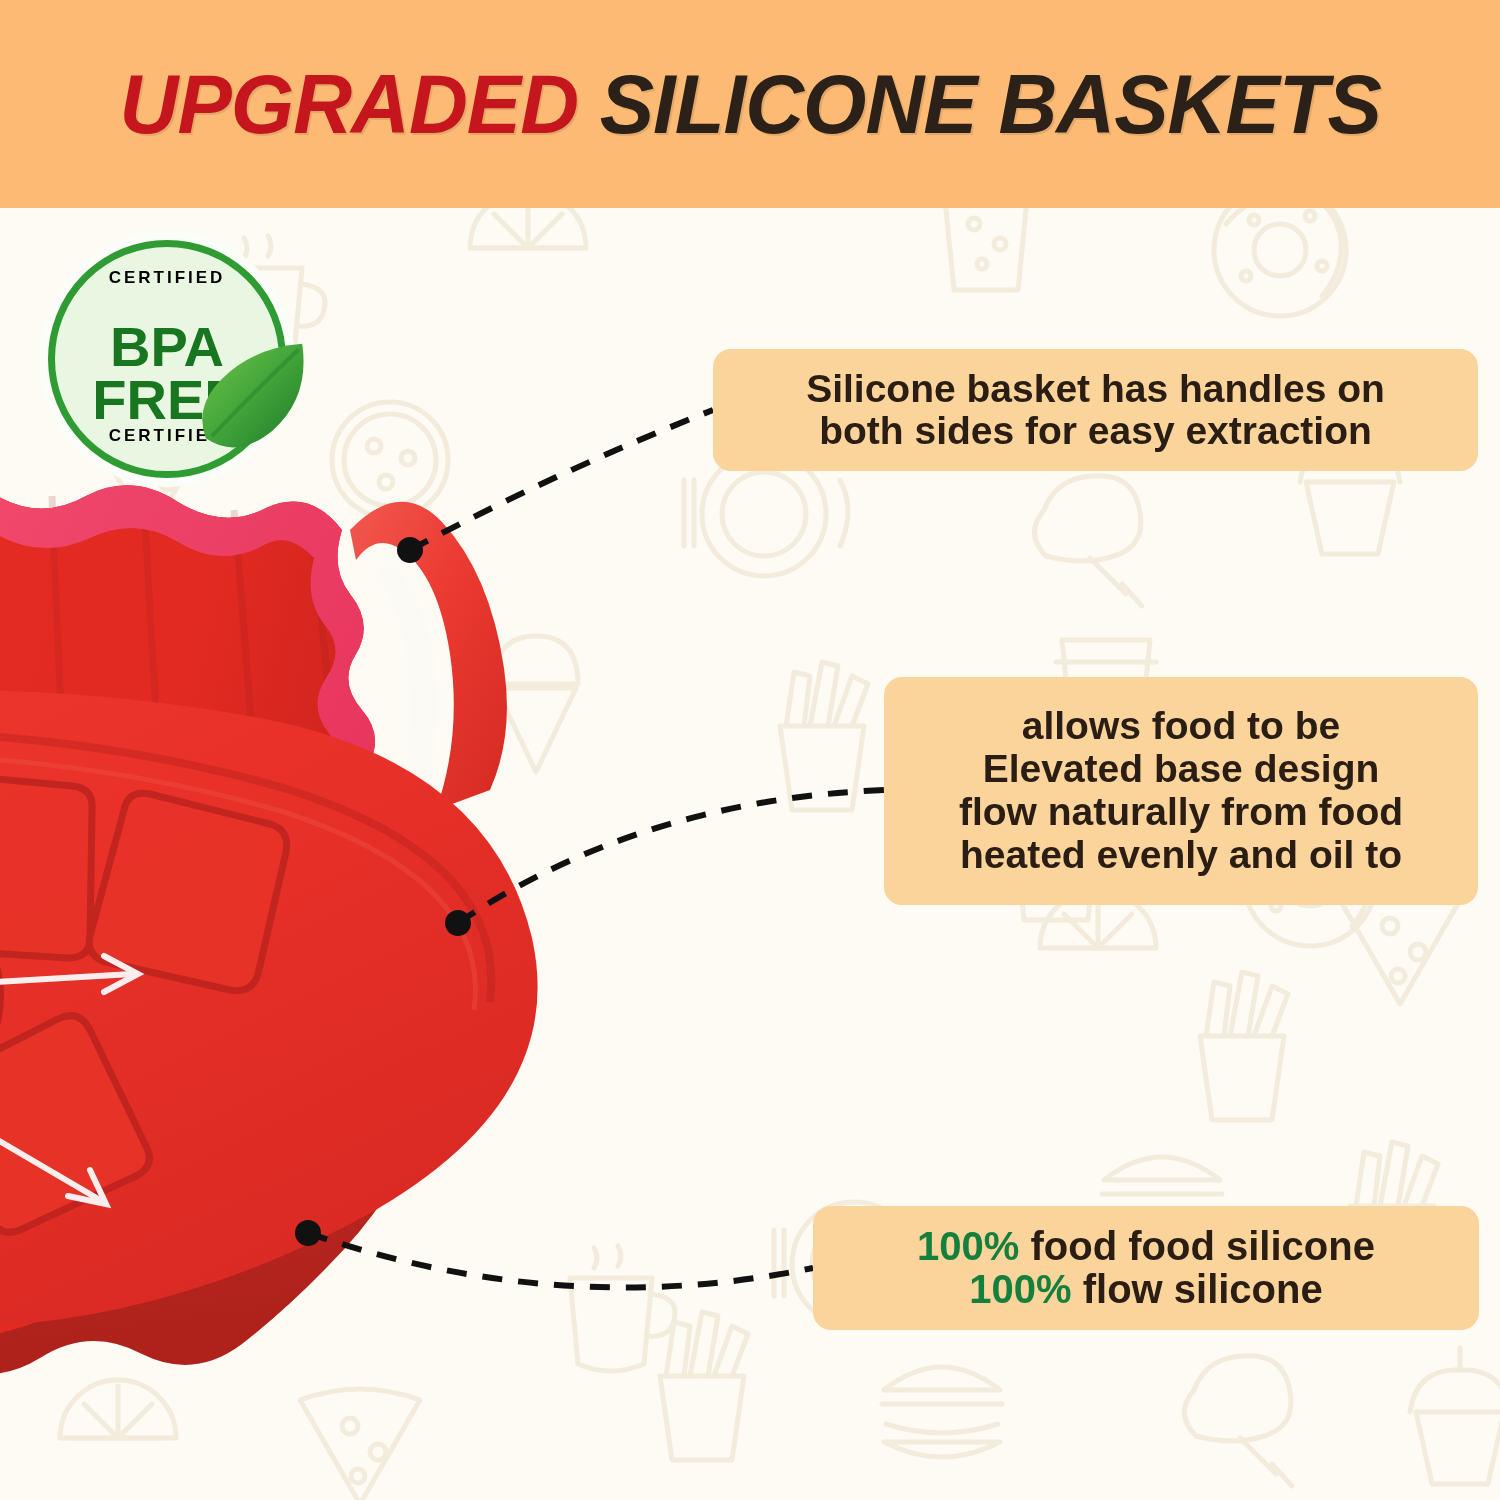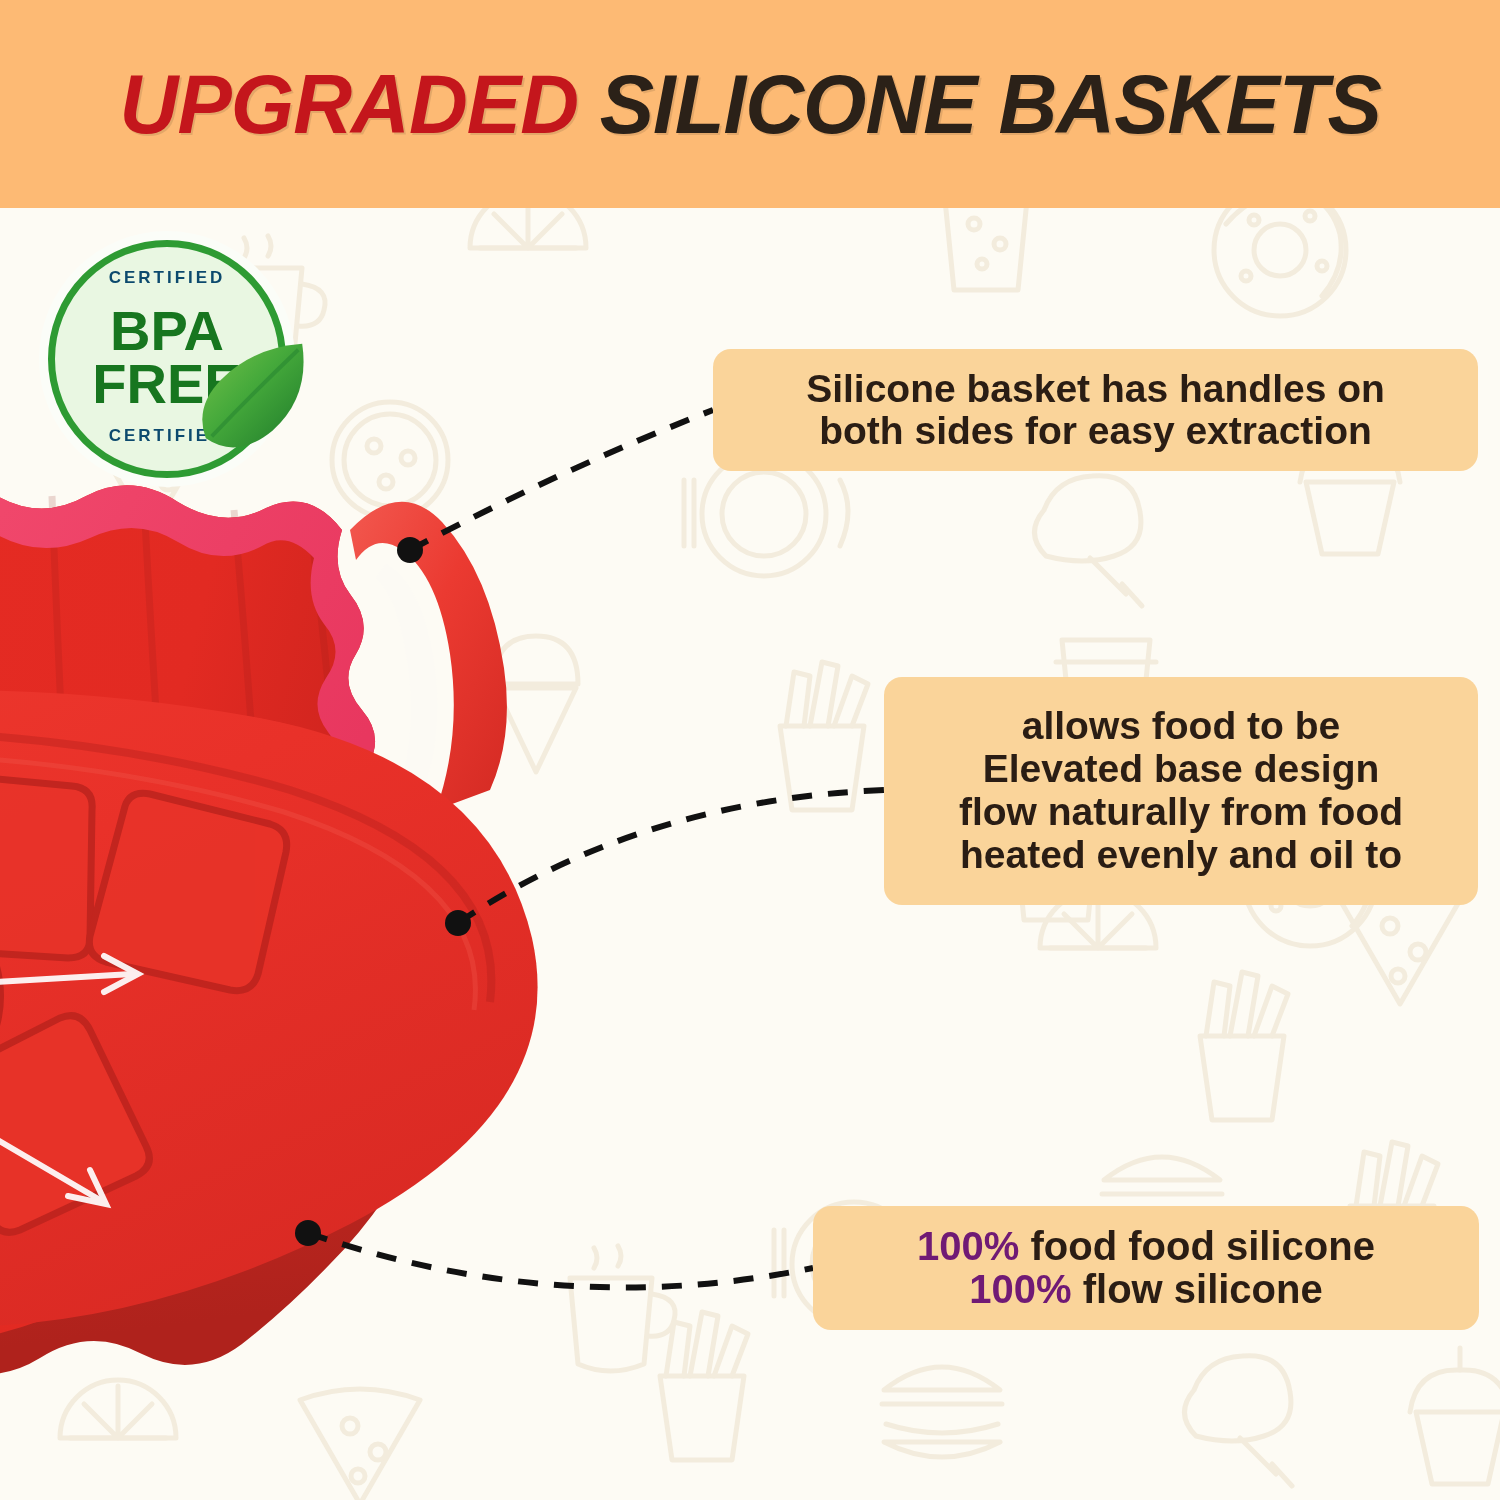--- a/index.html
+++ b/index.html
@@ -37,44 +37,44 @@
   .product{position:absolute;left:-210px;top:418px;width:1090px;height:1090px;}
 
   
   .bpa-badge{position:absolute;left:48px;top:240px;width:238px;height:238px;}
   .bpa-circle{
     position:absolute;left:0;top:0;width:238px;height:238px;border-radius:50%;
     background:#E9F7E2;border:7px solid #2E9B33;box-sizing:border-box;
     box-shadow:0 0 0 9px #FBFDF8;
   }
   .bpa-main{
-    position:absolute;left:0;top:64px;width:238px;text-align:center;
+    position:absolute;left:0;top:80px;width:238px;text-align:center;
     color:#17761F;font-weight:700;font-size:56px;line-height:.95;
     letter-spacing:0px;
   }
   .bpa-cert{
     position:absolute;width:238px;left:0;text-align:center;
-    color:#0c4a6e;font-weight:700;font-size:17px;letter-spacing:3px;
+    color:#000000;font-weight:700;font-size:17px;letter-spacing:3px;
   }
   .bpa-cert.top{top:28px;}
   .bpa-cert.bot{top:186px;}
   .leaf{position:absolute;left:148px;top:96px;width:118px;height:118px;}
 
   
   .callout{
     position:absolute;background:#FAD49A;border-radius:18px;
     color:#2A1D14;font-weight:700;text-align:center;
     display:flex;align-items:center;justify-content:center;
     box-sizing:border-box;
   }
   .callout .line{display:block;}
   #callout-1{left:713px;top:349px;width:765px;height:122px;font-size:39px;line-height:1.08;padding:12px 18px;}
   #callout-2{left:884px;top:677px;width:594px;height:228px;font-size:39px;line-height:1.10;padding:0 14px;}
   #callout-3{left:813px;top:1206px;width:666px;height:124px;font-size:40px;line-height:1.08;padding:0 14px;}
-  .pct{color:#701a75;margin-top:23px;}
+  .pct{color:#15803d;margin-top:23px;}
 
   
   .connectors{position:absolute;left:0;top:0;width:1500px;height:1500px;pointer-events:none;}
 </style>
 </head>
 <body>
 
 <div class="page">
 
   <svg class="watermark" viewBox="0 0 1500 1300">

